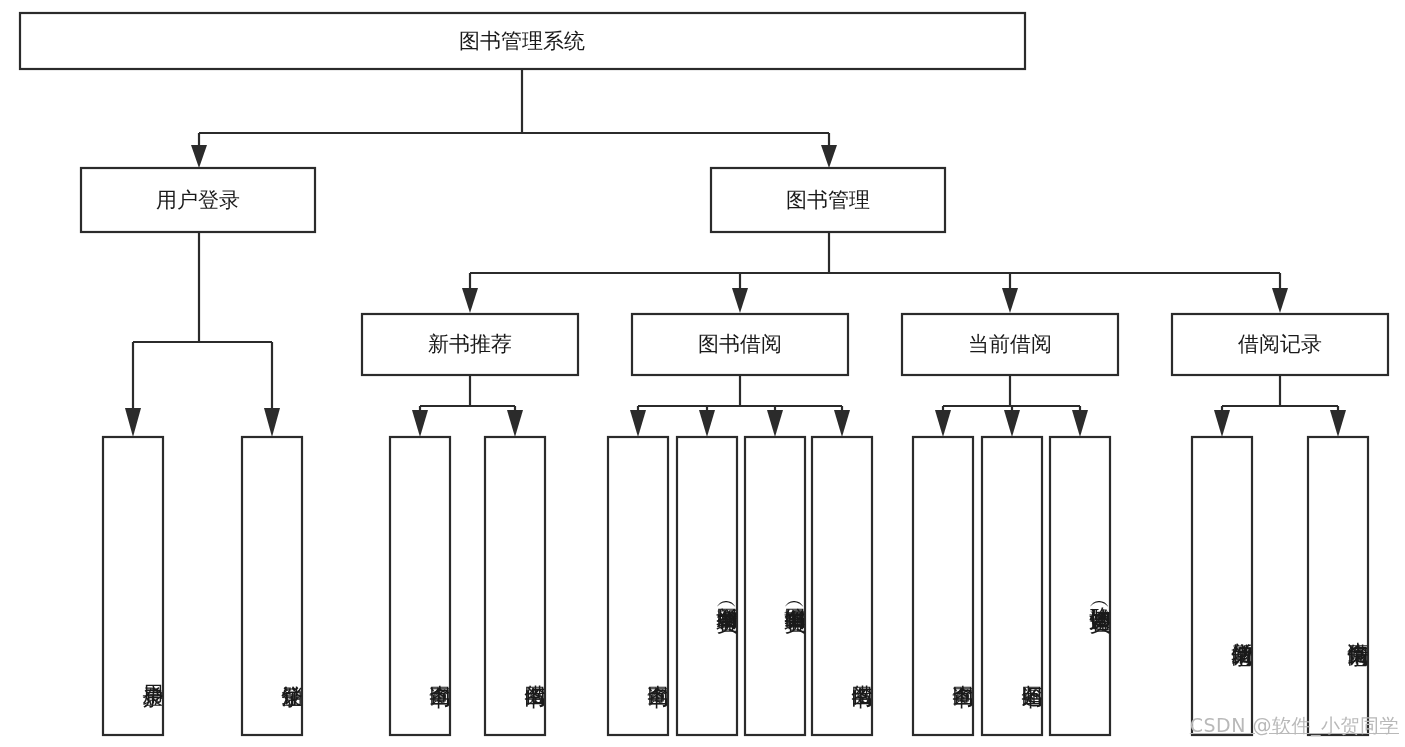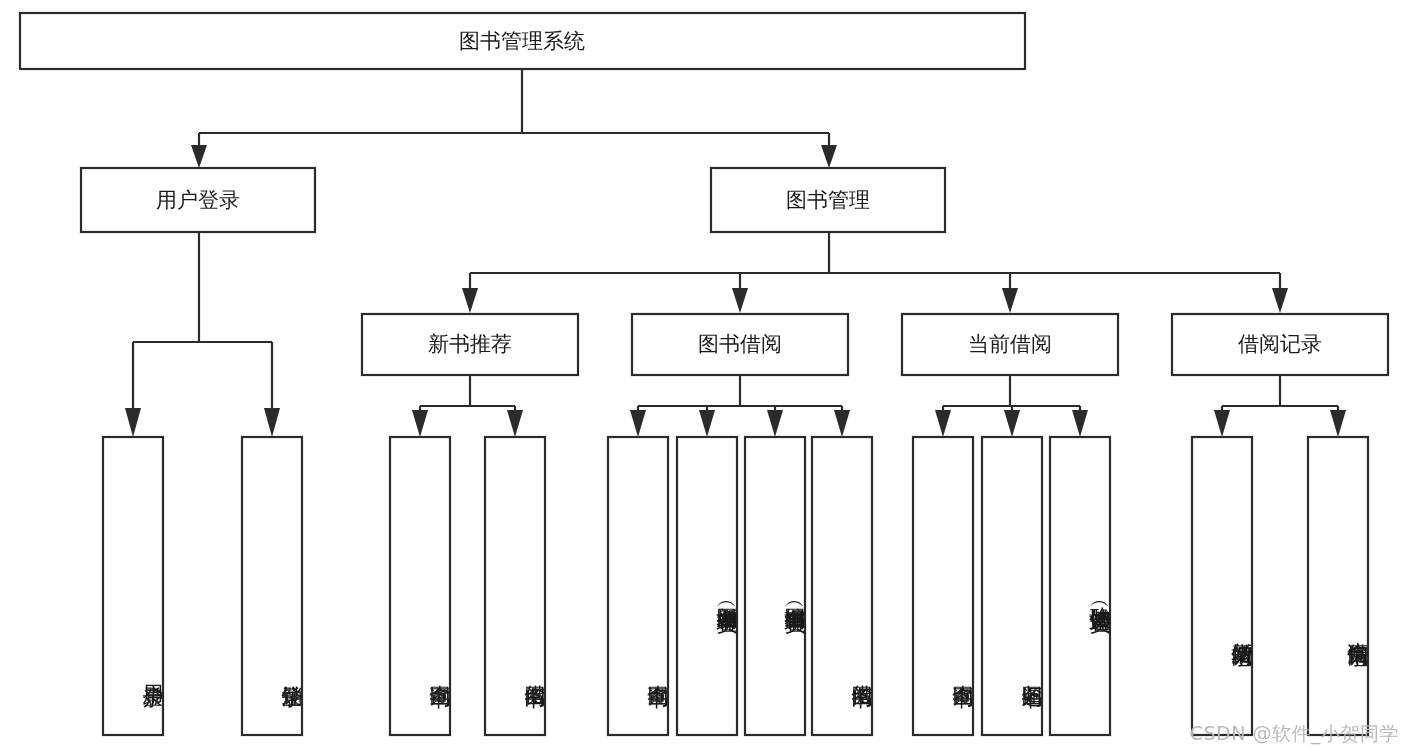--- a/index.html
+++ b/index.html
@@ -62,26 +62,27 @@
     display: flex;
     align-items: flex-start;
     justify-content: center;
     text-align: left;
     white-space: nowrap;
     pointer-events: none;
   }
   .watermark {
     position: absolute;
     right: 6px;
-    bottom: 0;
+    bottom: 8px;
     font-family: "DejaVu Sans", "Liberation Sans", sans-serif;
     font-size: 19px;
     color: #b9b9b9;
     letter-spacing: 0.5px;
     white-space: nowrap;
+    text-decoration: underline;
   }
 </style>
 </head>
 <body>
 
 <div id="diagram-root">
 
   <svg id="diagram-svg" viewBox="0 0 1405 747" xmlns="http://www.w3.org/2000/svg">
 
     <g>

